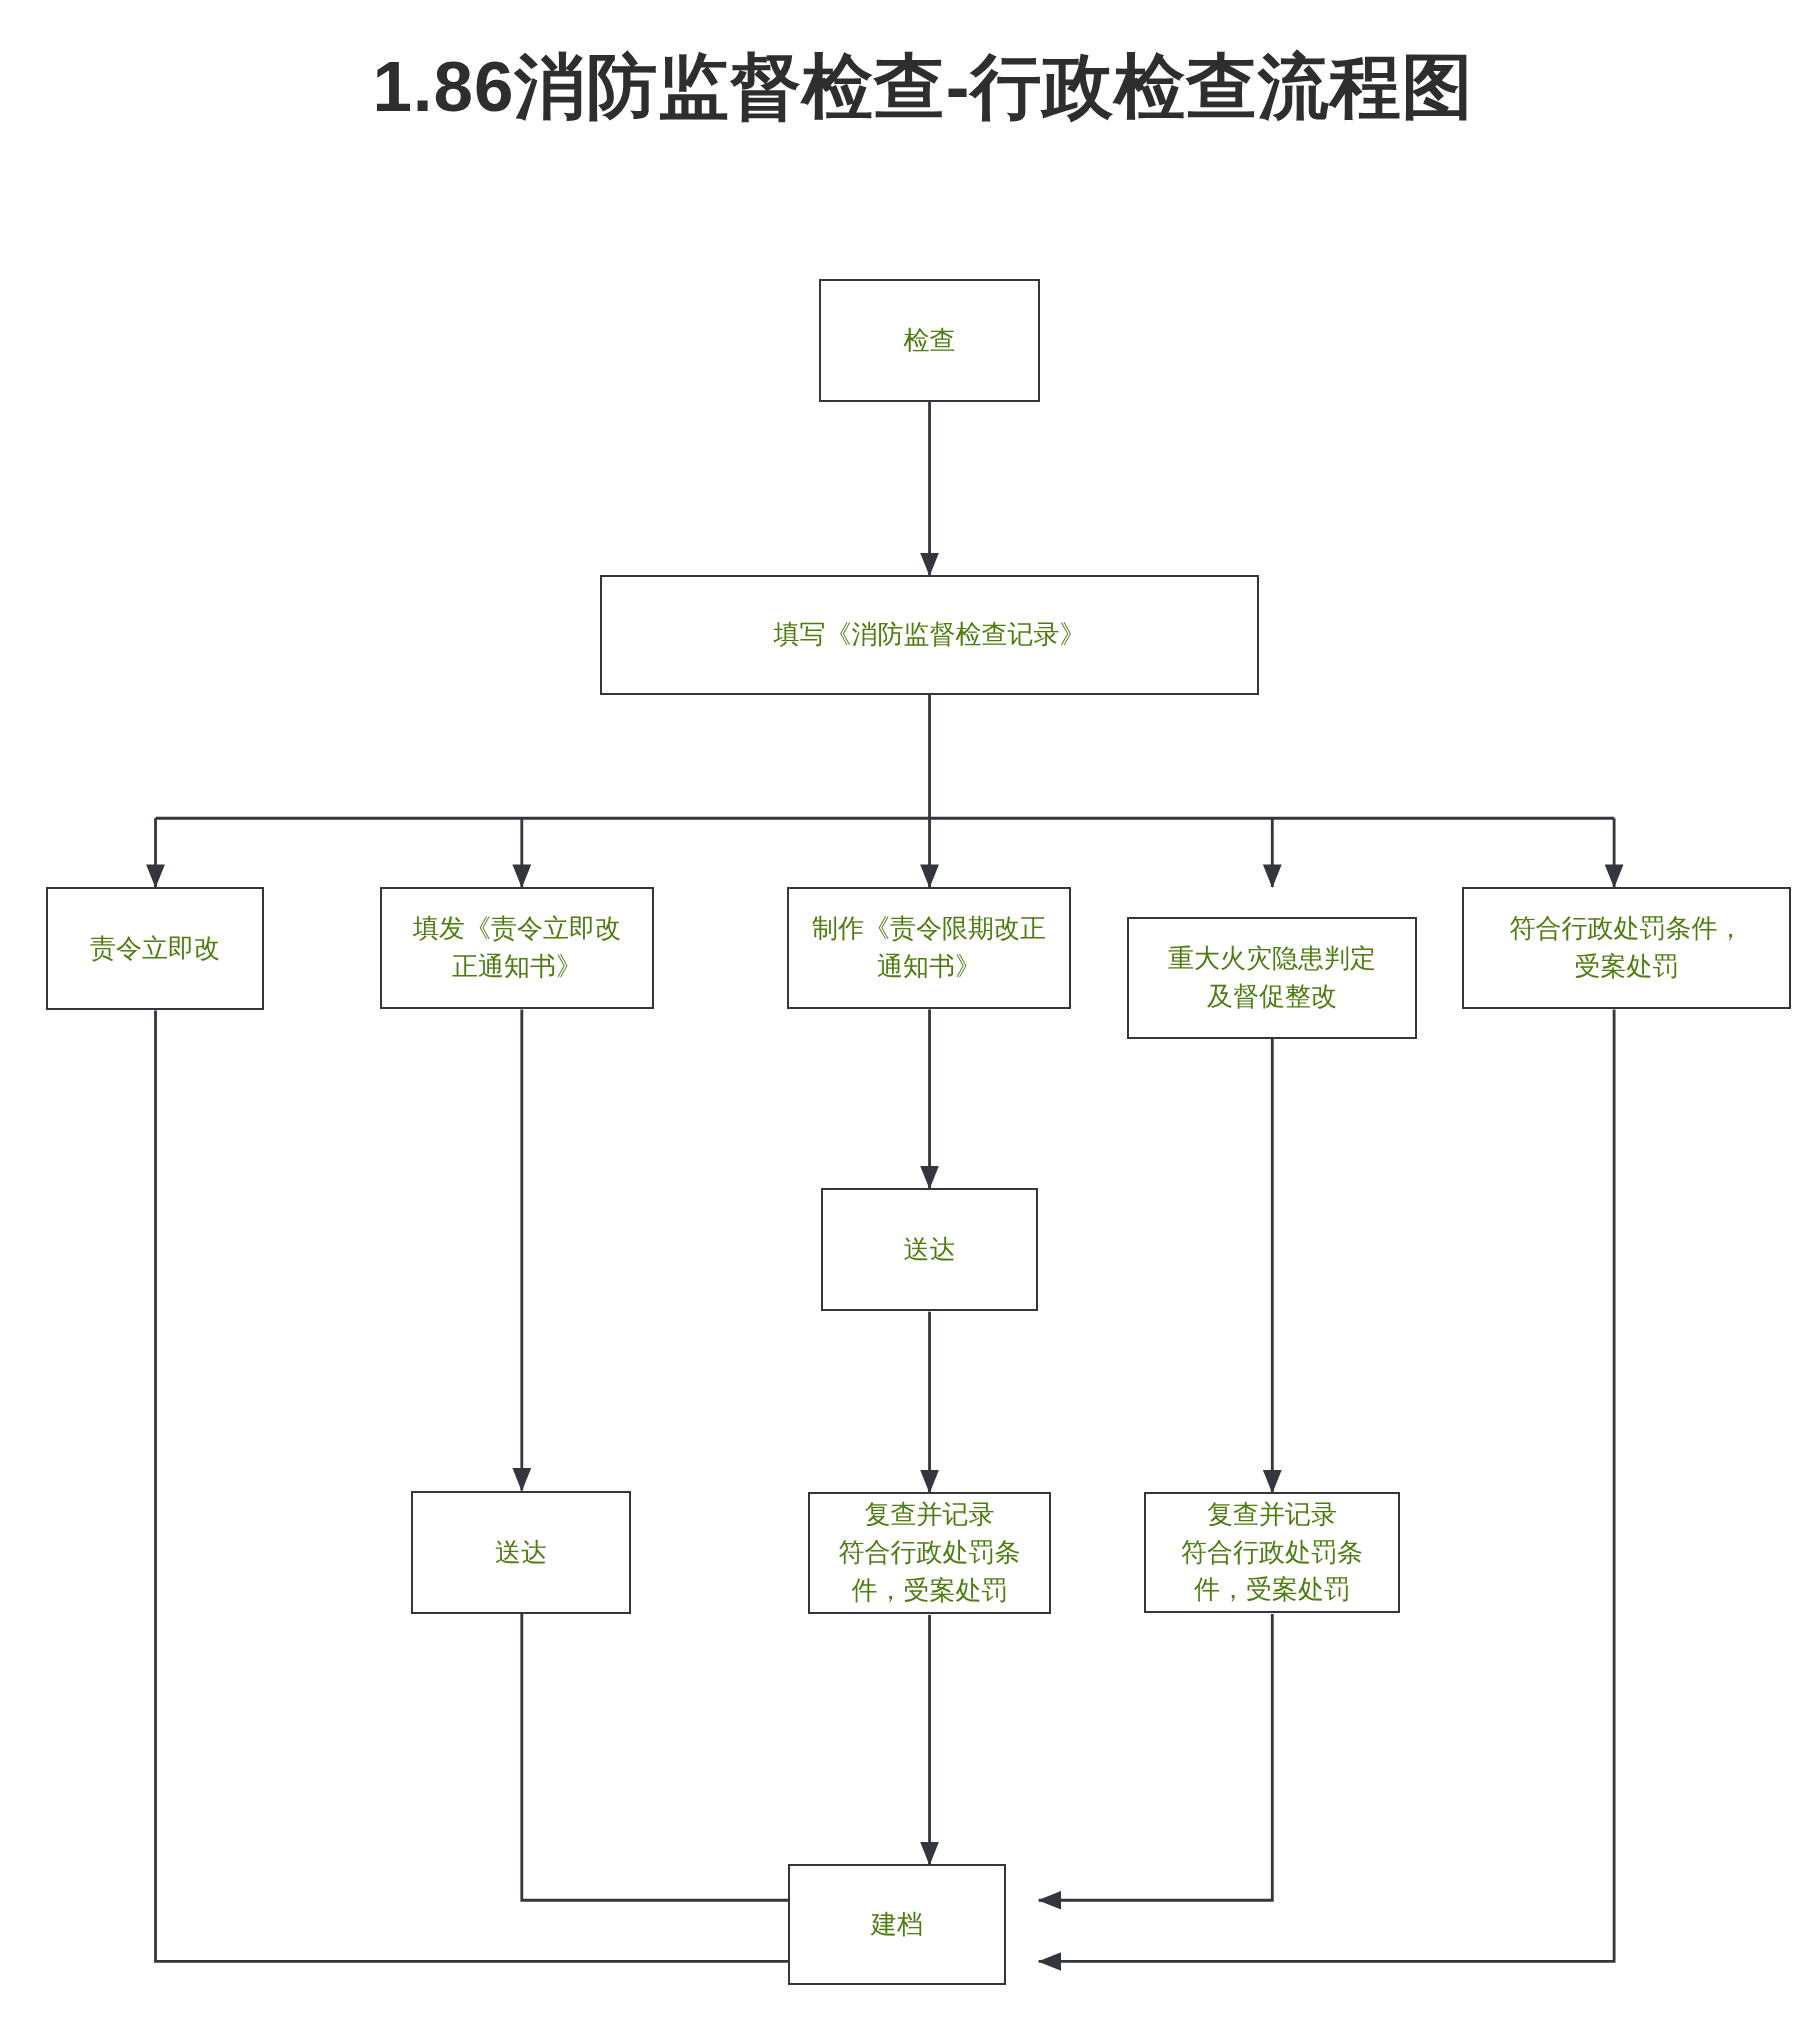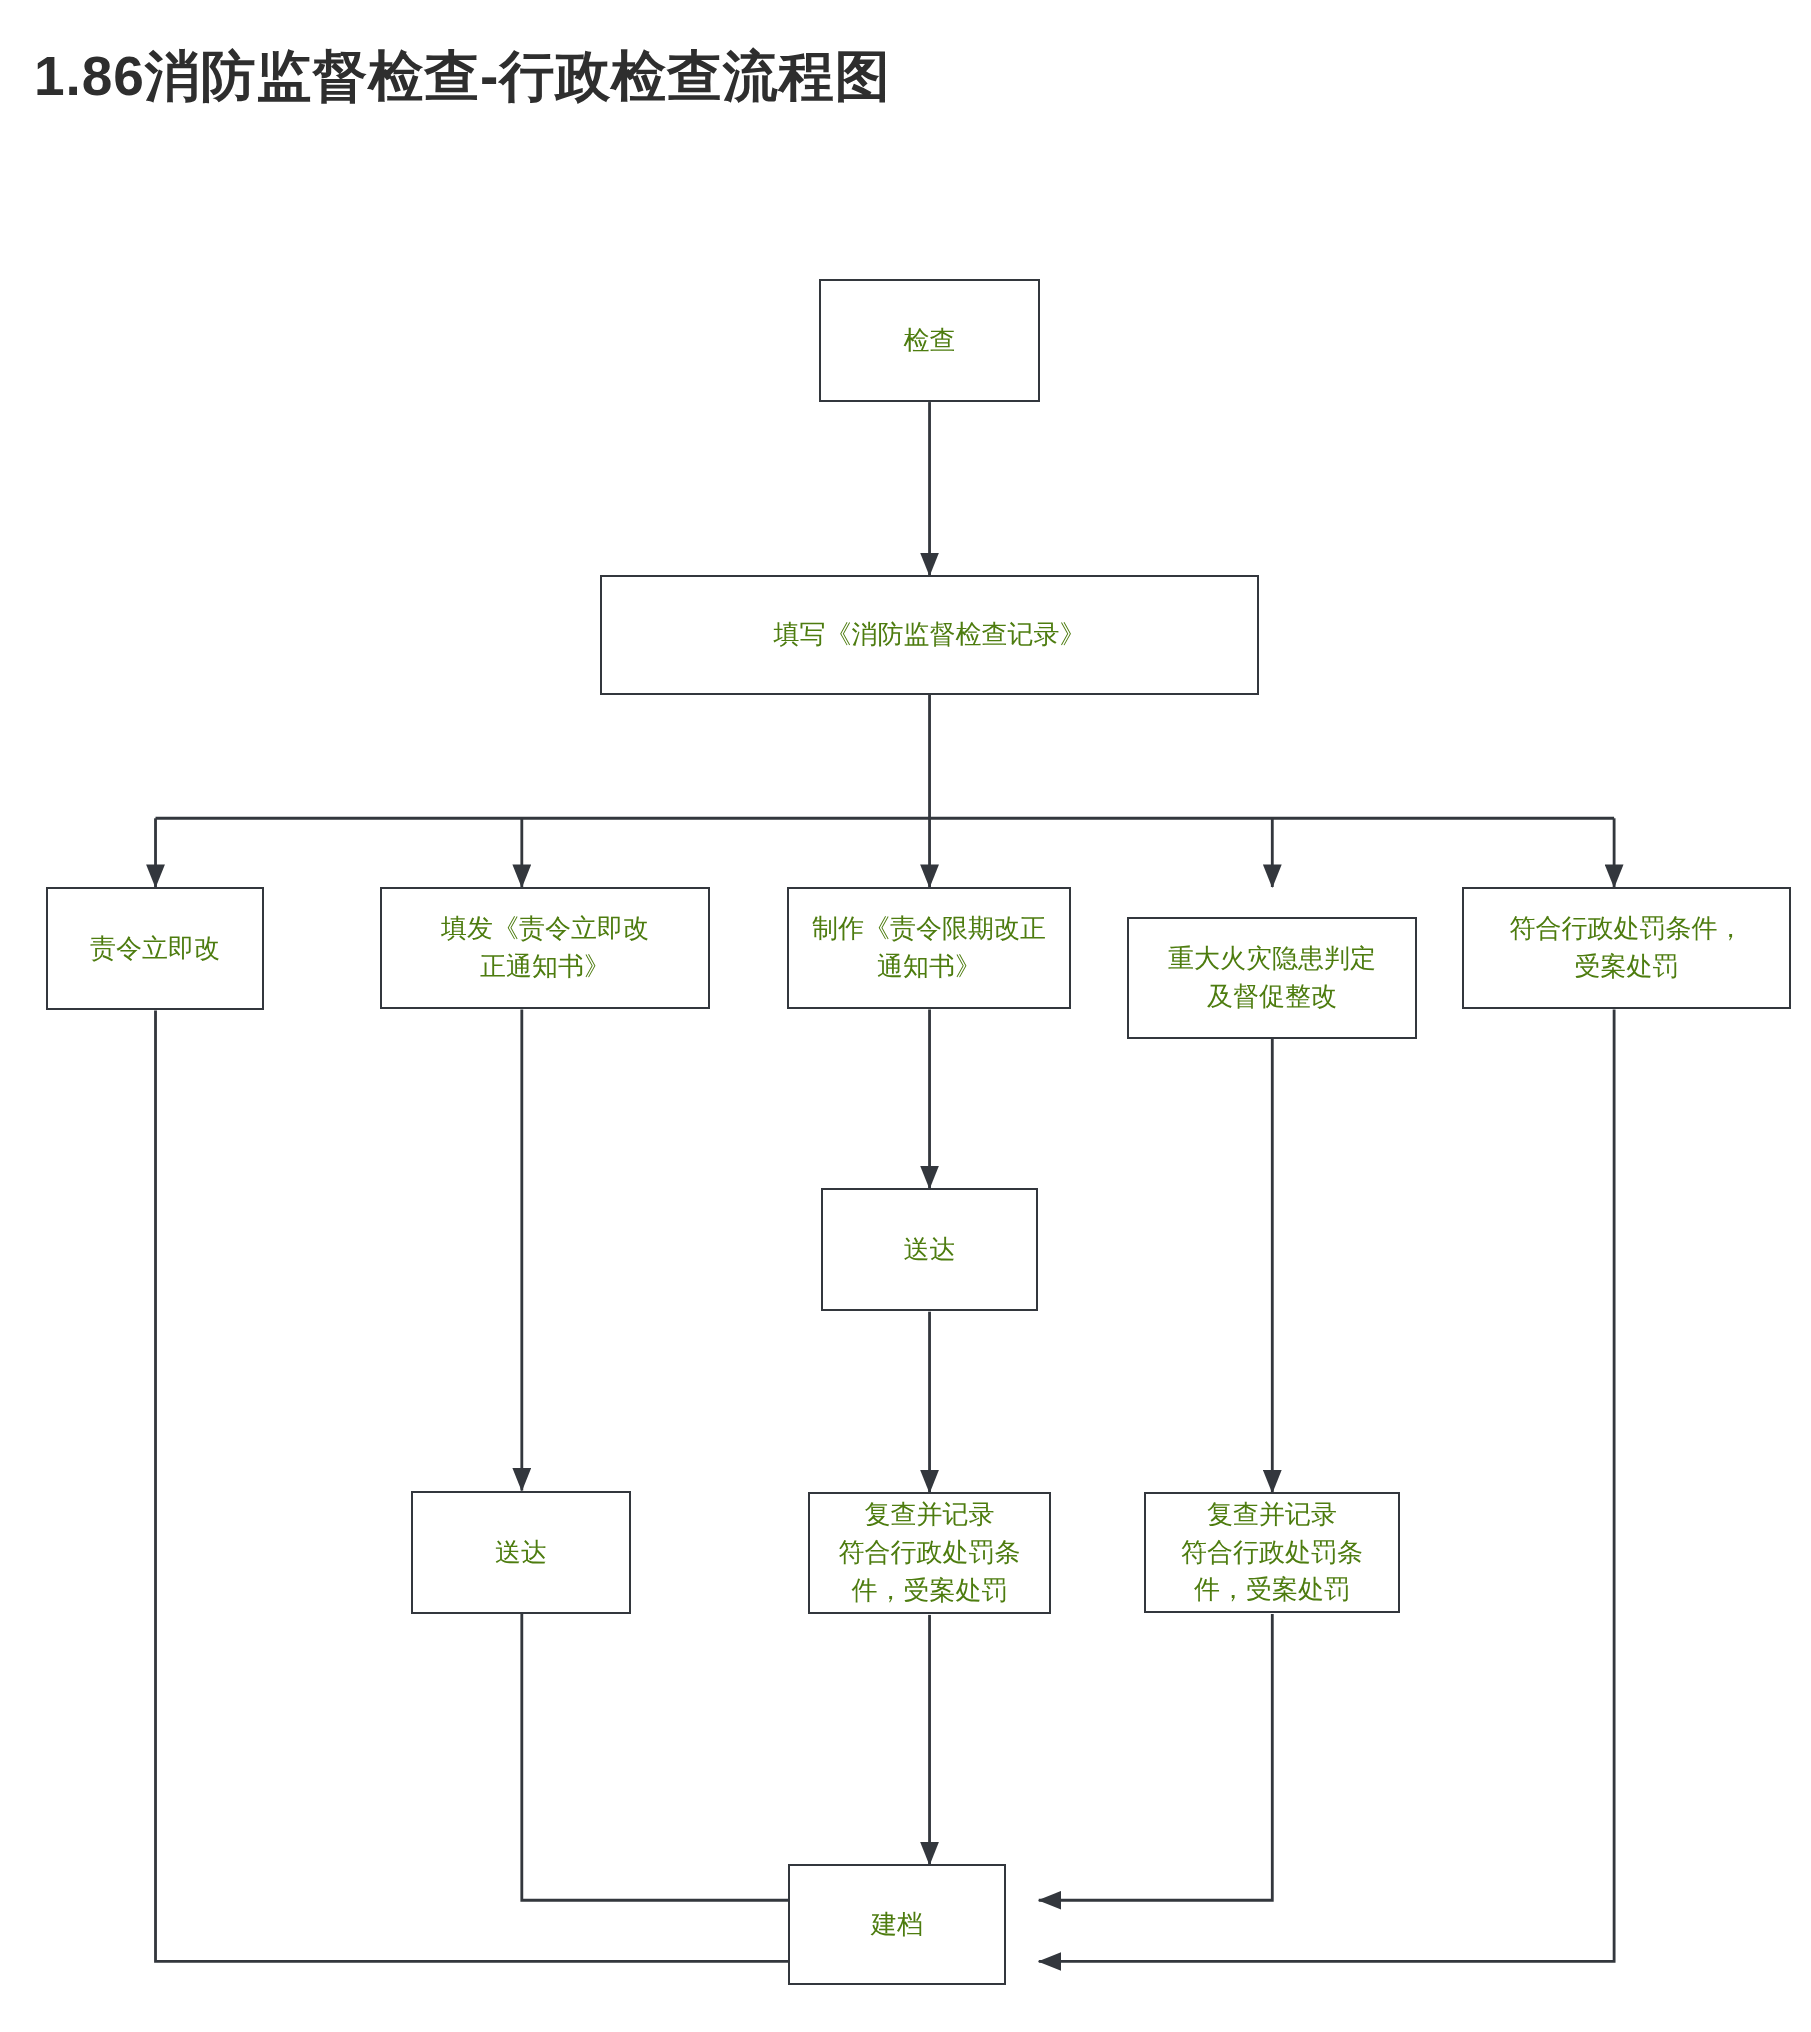--- a/index.html
+++ b/index.html
@@ -14,22 +14,22 @@
     background: #ffffff;
     font-family: "Liberation Sans", "DejaVu Sans", sans-serif;
     overflow: hidden;
   }
   .title {
     position: absolute;
     top: 40px;
     left: 34px;
     width: 1778px;
     margin: 0;
-    text-align: left;
-    font-size: 55px;
+    text-align: center;
+    font-size: 71px;
     font-weight: 700;
     letter-spacing: 0.9px;
     color: #2e2e2e;
   }
   #edge-layer {
     position: absolute;
     left: 0;
     top: 0;
     width: 1812px;
     height: 2033px;
@@ -82,21 +82,21 @@
       <polyline points="165,1073 165,2083 871,2083" class="edge" marker-end="url(#arrowhead)"></polyline>
       <polyline points="554,1714 554,2018 871,2018" class="edge" marker-end="url(#arrowhead)"></polyline>
       <polyline points="1351,1714 1351,2018 1103,2018" class="edge" marker-end="url(#arrowhead)"></polyline>
       <polyline points="1714,1072 1714,2083 1103,2083" class="edge" marker-end="url(#arrowhead)"></polyline>
     </svg>
 
   <div id="node-layer">
       <div class="node" style="left: 819px; top: 279px; width: 221px; height: 123px;">检查</div>
       <div class="node" style="left: 600px; top: 575px; width: 659px; height: 120px;">填写《消防监督检查记录》</div>
       <div class="node" style="left: 46px; top: 887px; width: 218px; height: 123px;">责令立即改</div>
-      <div class="node" style="left: 380px; top: 887px; width: 330px; height: 122px;">填发《责令立即改
+      <div class="node" style="left: 380px; top: 887px; width: 274px; height: 122px;">填发《责令立即改
 正通知书》</div>
       <div class="node" style="left: 787px; top: 887px; width: 284px; height: 122px;">制作《责令限期改正
 通知书》</div>
       <div class="node" style="left: 1127px; top: 917px; width: 290px; height: 122px;">重大火灾隐患判定
 及督促整改</div>
       <div class="node" style="left: 1462px; top: 887px; width: 329px; height: 122px;">符合行政处罚条件，
 受案处罚</div>
       <div class="node" style="left: 411px; top: 1491px; width: 220px; height: 123px;">送达</div>
       <div class="node" style="left: 821px; top: 1188px; width: 217px; height: 123px;">送达</div>
       <div class="node" style="left: 808px; top: 1492px; width: 243px; height: 122px;">复查并记录

